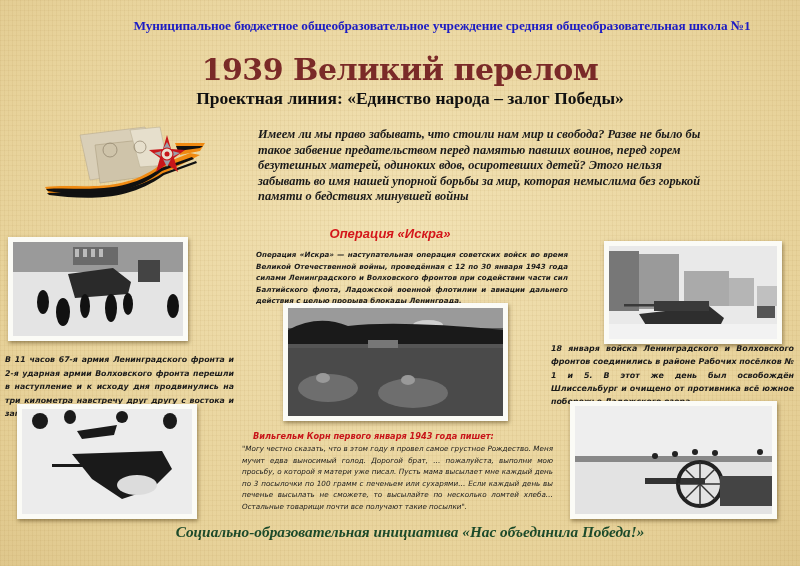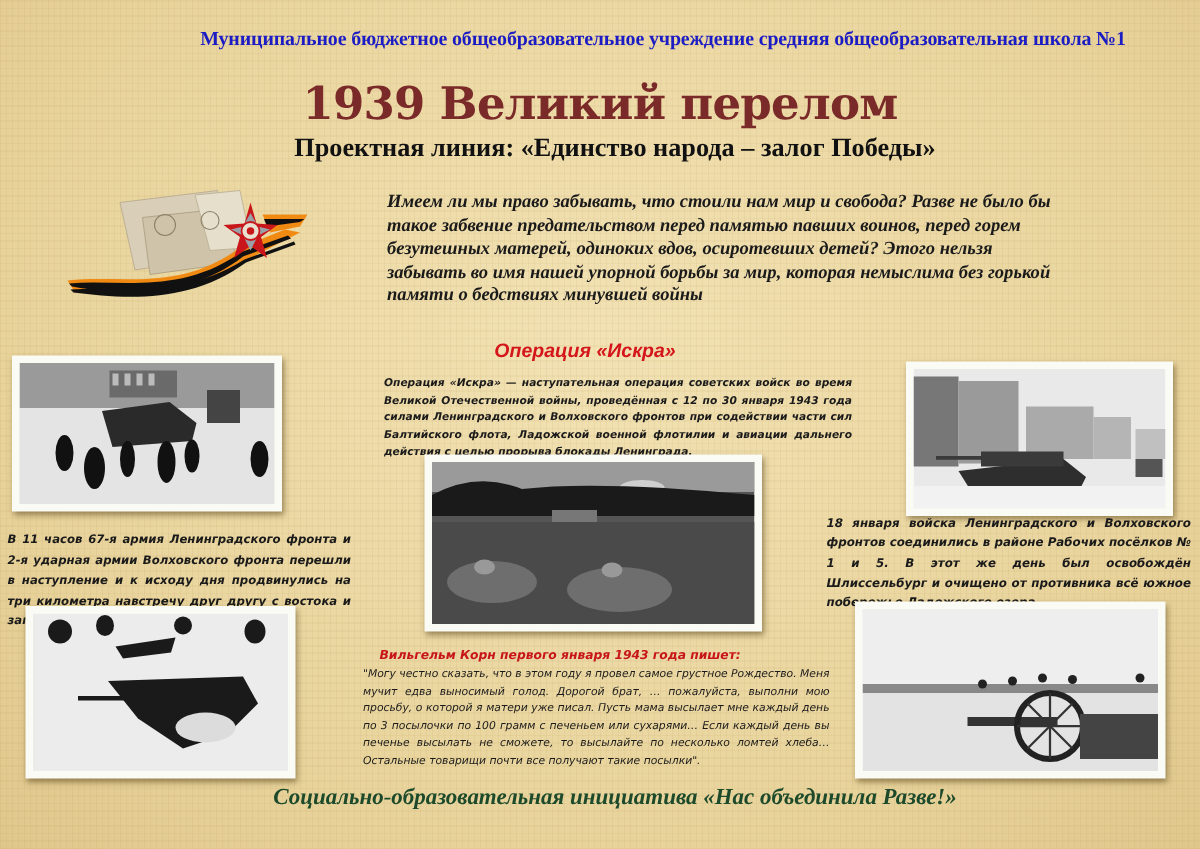--- a/index.html
+++ b/index.html
@@ -209,13 +209,13 @@
     <g stroke="#333" stroke-width="1.5">
         <line x1="125" y1="56" x2="125" y2="100"></line>
         <line x1="103" y1="78" x2="147" y2="78"></line>
         <line x1="110" y1="63" x2="140" y2="93"></line>
         <line x1="140" y1="63" x2="110" y2="93"></line>
       </g>
     <rect x="145" y="70" width="52" height="30" fill="#444"></rect>
   </svg>
 </div>
 
-<div class="abs footer">Социально-образовательная инициатива «Нас объединила Разве!»</div>
+<div class="abs footer">Социально-образовательная инициатива «Нас объединила Победа!»</div>
 
 </body></html>

